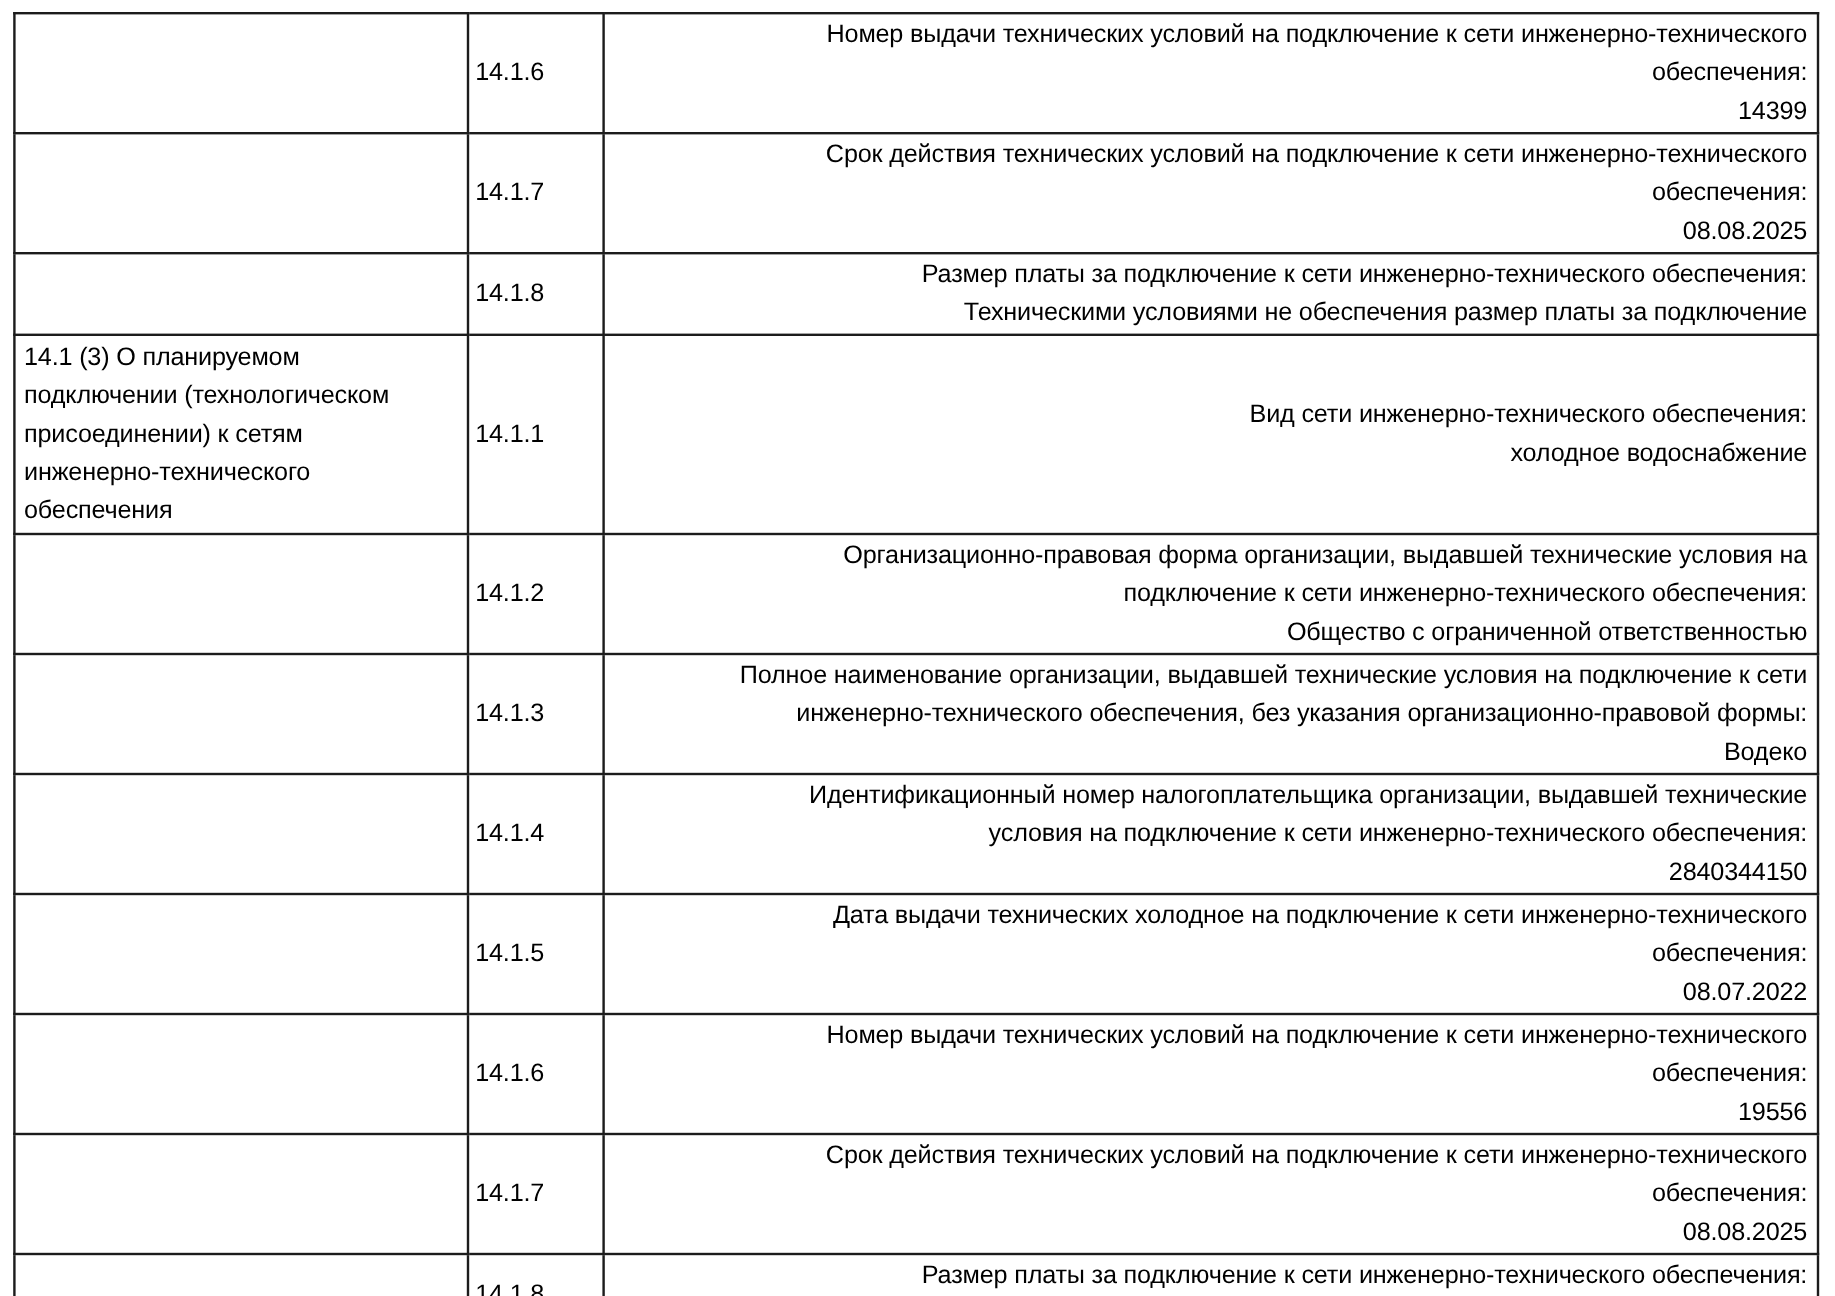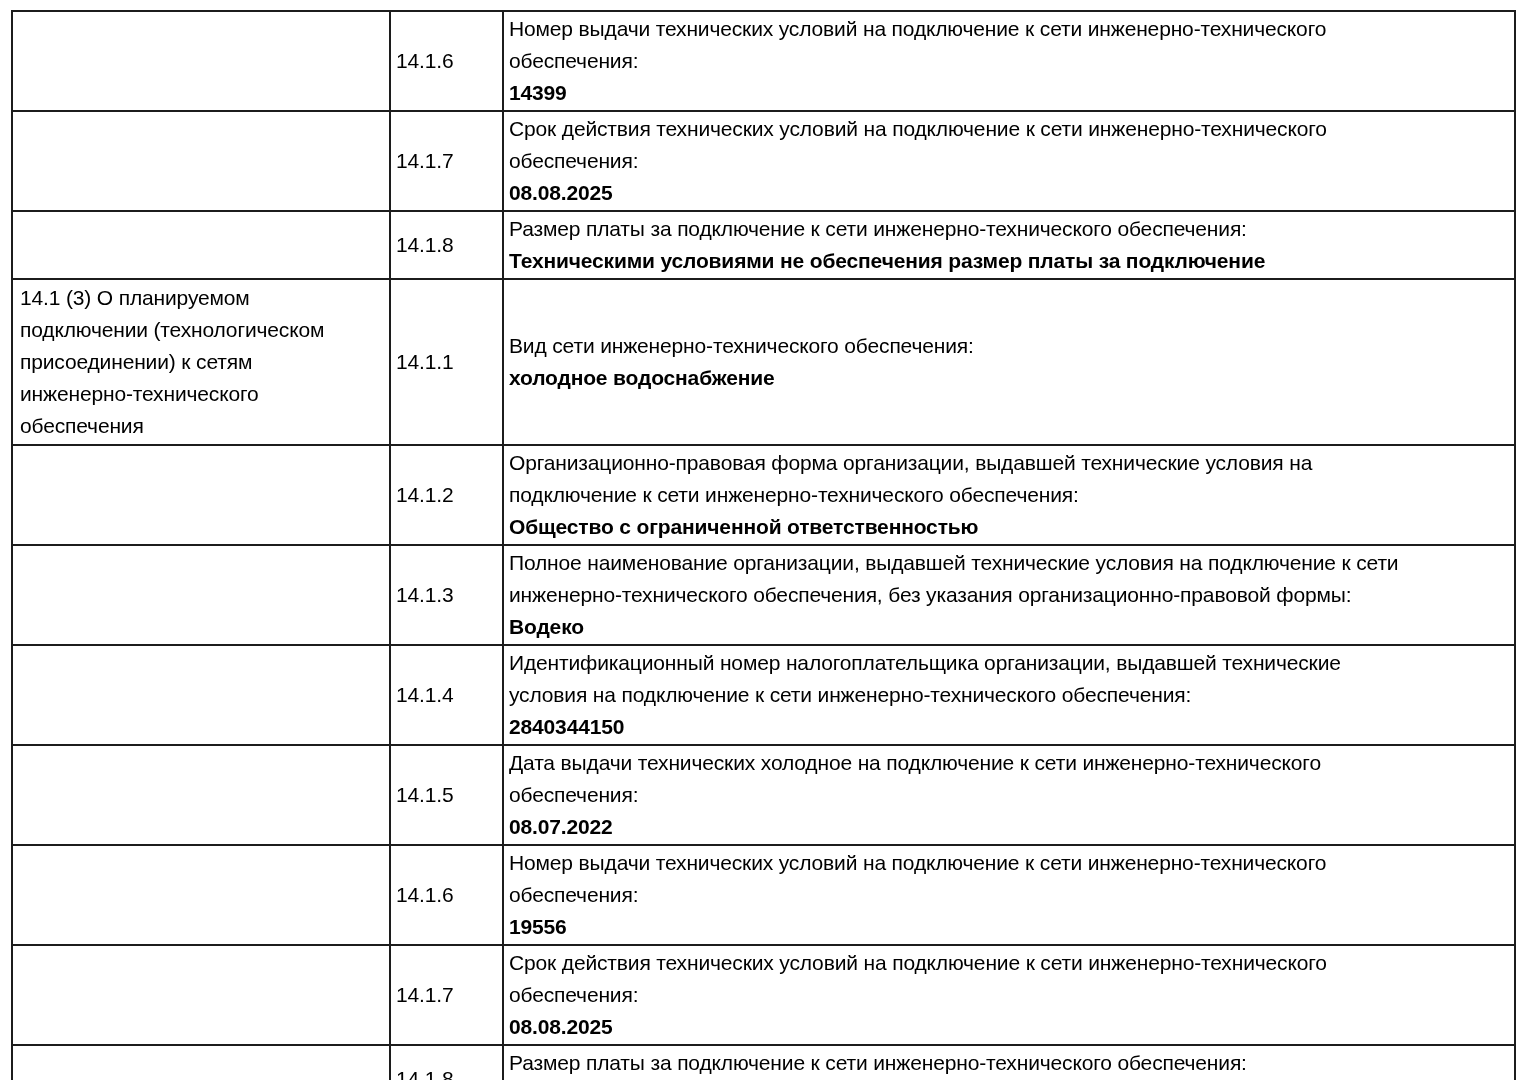--- a/index.html
+++ b/index.html
@@ -36,28 +36,29 @@
     overflow: hidden;
   }
   td.section-cell {
     padding: 2px 6px 2px 7px;
   }
   td.num-cell {
     padding: 0 0 0 5px;
   }
   td.content-cell {
     padding: 1px 8px 1px 5px;
+    text-align: right;
   }
   .section-text,
   .item-label {
     white-space: pre-line;
     font-weight: 400;
   }
   .item-value {
-    font-weight: 700;
+    font-weight: 400;
   }
   
   tr.row { height: 96px; }
   tr.row:nth-child(1)  { height: 97px; }
   tr.row:nth-child(2)  { height: 94px; }
   tr.row:nth-child(3)  { height: 63px; }
   tr.row:nth-child(4)  { height: 158px; margin-top: 34px; }
   tr.row:nth-child(5)  { height: 97px; }
   tr.row:nth-child(6)  { height: 97px; }
   tr.row:nth-child(9)  { height: 97px; }

